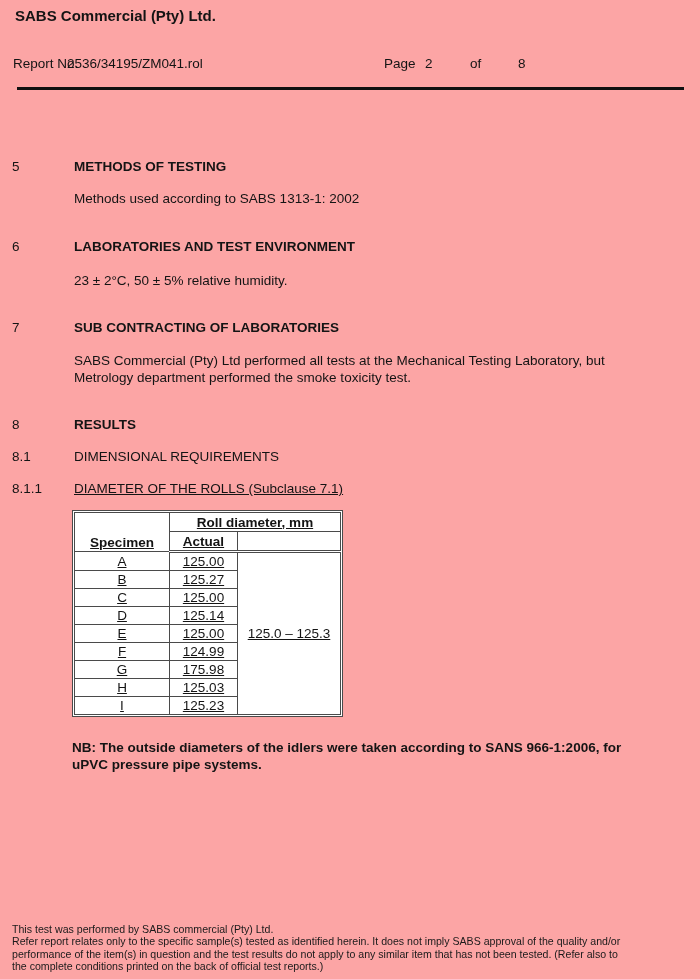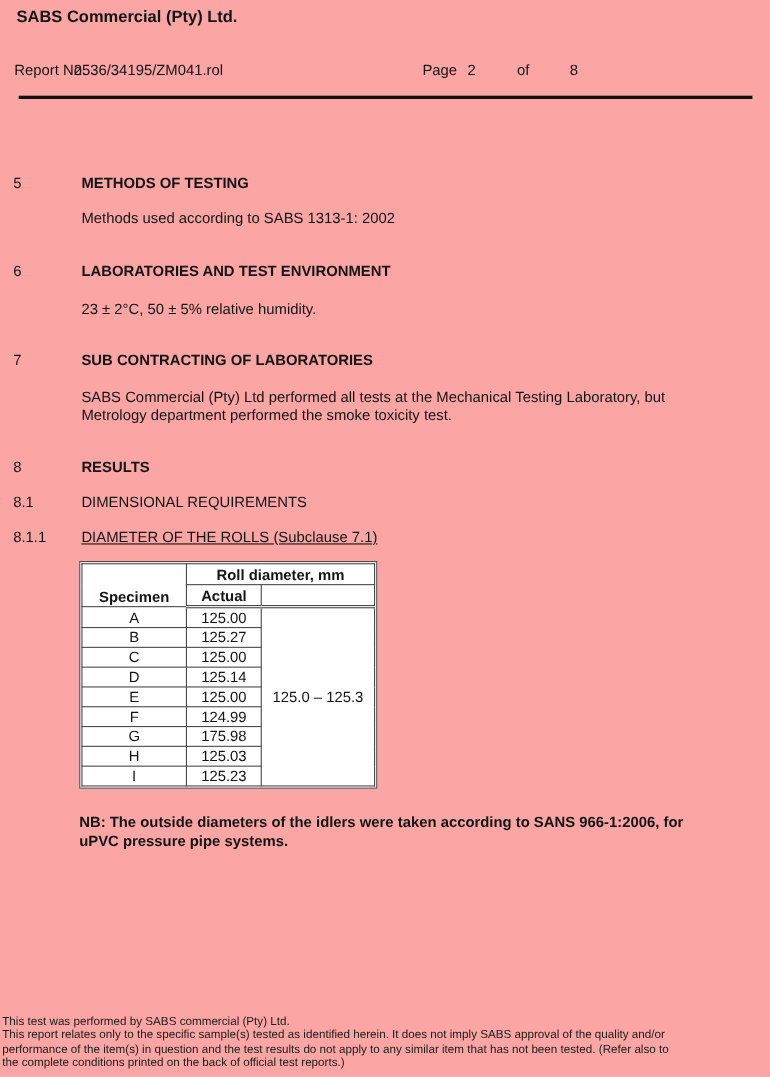--- a/index.html
+++ b/index.html
@@ -64,36 +64,37 @@
   table.results {
     border-collapse: collapse;
     font-size: 13.5px;
     color: #141414;
   }
   table.results th, table.results td {
     border: 1px solid #4a4a4a;
     text-align: center;
     padding: 0 2px;
     background: #ffffff;
+    text-decoration: underline;
   }
   table.results th { font-weight: bold; height: 18px; }
   table.results td { height: 17px; font-weight: normal; }
   th.specimen-h { vertical-align: bottom; padding-bottom: 1px; }
   tr.hdr-bottom th { border-bottom: 3px double #4a4a4a; }
   td.req-cell { vertical-align: middle; }
   .nb-note {
     margin-top: 18px;
     margin-left: 60px;
     font-weight: bold;
     width: 600px;
     line-height: 17px;
   }
   .page-footer {
     position: absolute;
-    left: 2px;
+    left: 12px;
     top: 923px;
     width: 680px;
     font-size: 10.6px;
     line-height: 12.4px;
     color: #1a1a1a;
   }
 </style>
 </head>
 <body>
 
@@ -205,18 +206,18 @@
       </table>
   </div>
 
   <div class="nb-note">
     <div>NB: The outside diameters of the idlers were taken according to SANS 966-1:2006, for</div>
     <div>uPVC pressure pipe systems.</div>
   </div>
 
   <div class="page-footer">
     <div>This test was performed by SABS commercial (Pty) Ltd.</div>
-    <div>This report relates only to the specific sample(s) tested as identified herein. It does not imply SABS approval of the quality and/or</div>
+    <div>Refer report relates only to the specific sample(s) tested as identified herein. It does not imply SABS approval of the quality and/or</div>
     <div>performance of the item(s) in question and the test results do not apply to any similar item that has not been tested. (Refer also to</div>
     <div>the complete conditions printed on the back of official test reports.)</div>
   </div>
 
 </div>
 
 </body></html>

